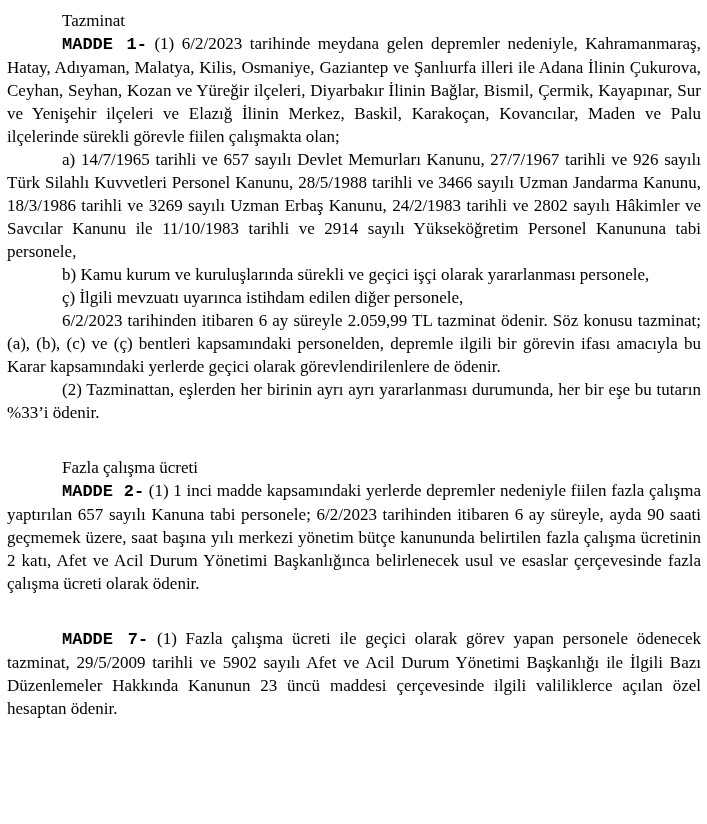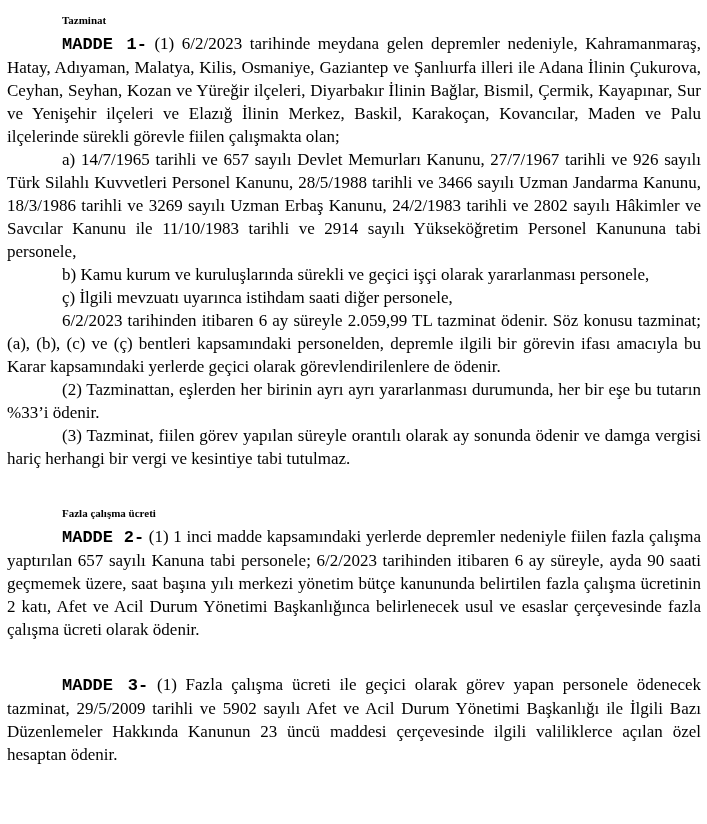--- a/index.html
+++ b/index.html
@@ -18,23 +18,23 @@
     position: absolute;
     top: 9px;
     left: 7px;
     width: 694px;
   }
   .section + .section {
     margin-top: 32px;
   }
   .heading {
     margin: 0 0 0 55px;
-    font-size: 11px;
+    font-size: 17px;
     line-height: 23px;
-    font-weight: 700;
+    font-weight: 400;
   }
   .para {
     margin: 0;
     font-size: 17px;
     line-height: 23px;
     text-align: justify;
     text-justify: inter-word;
     text-indent: 55px;
   }
   .lead {
@@ -45,28 +45,27 @@
 </head>
 <body>
 
 <div class="page">
 
   <div class="section">
     <h2 class="heading">Tazminat</h2>
     <p class="para"><b class="lead">MADDE 1-</b><span> (1) 6/2/2023 tarihinde meydana gelen depremler nedeniyle, Kahramanmaraş, Hatay, Adıyaman, Malatya, Kilis, Osmaniye, Gaziantep ve Şanlıurfa illeri ile Adana İlinin Çukurova, Ceyhan, Seyhan, Kozan ve Yüreğir ilçeleri, Diyarbakır İlinin Bağlar, Bismil, Çermik, Kayapınar, Sur ve Yenişehir ilçeleri ve Elazığ İlinin Merkez, Baskil, Karakoçan, Kovancılar, Maden ve Palu ilçelerinde sürekli görevle fiilen çalışmakta olan;</span></p>
     <p class="para">a) 14/7/1965 tarihli ve 657 sayılı Devlet Memurları Kanunu, 27/7/1967 tarihli ve 926 sayılı Türk Silahlı Kuvvetleri Personel Kanunu, 28/5/1988 tarihli ve 3466 sayılı Uzman Jandarma Kanunu, 18/3/1986 tarihli ve 3269 sayılı Uzman Erbaş Kanunu, 24/2/1983 tarihli ve 2802 sayılı Hâkimler ve Savcılar Kanunu ile 11/10/1983 tarihli ve 2914 sayılı Yükseköğretim Personel Kanununa tabi personele,</p>
     <p class="para">b) Kamu kurum ve kuruluşlarında sürekli ve geçici işçi olarak yararlanması personele,</p>
-    <p class="para">ç) İlgili mevzuatı uyarınca istihdam saati diğer personele,</p>
+    <p class="para">ç) İlgili mevzuatı uyarınca istihdam edilen diğer personele,</p>
     <p class="para">6/2/2023 tarihinden itibaren 6 ay süreyle 2.059,99 TL tazminat ödenir. Söz konusu tazminat; (a), (b), (c) ve (ç) bentleri kapsamındaki personelden, depremle ilgili bir görevin ifası amacıyla bu Karar kapsamındaki yerlerde geçici olarak görevlendirilenlere de ödenir.</p>
     <p class="para">(2) Tazminattan, eşlerden her birinin ayrı ayrı yararlanması durumunda, her bir eşe bu tutarın %33’i ödenir.</p>
-    <p class="para">(3) Tazminat, fiilen görev yapılan süreyle orantılı olarak ay sonunda ödenir ve damga vergisi hariç herhangi bir vergi ve kesintiye tabi tutulmaz.</p>
   </div>
 
   <div class="section">
     <h2 class="heading">Fazla çalışma ücreti</h2>
     <p class="para"><b class="lead">MADDE 2-</b><span> (1) 1 inci madde kapsamındaki yerlerde depremler nedeniyle fiilen fazla çalışma yaptırılan 657 sayılı Kanuna tabi personele; 6/2/2023 tarihinden itibaren 6 ay süreyle, ayda 90 saati geçmemek üzere, saat başına yılı merkezi yönetim bütçe kanununda belirtilen fazla çalışma ücretinin 2 katı, Afet ve Acil Durum Yönetimi Başkanlığınca belirlenecek usul ve esaslar çerçevesinde fazla çalışma ücreti olarak ödenir.</span></p>
   </div>
 
   <div class="section">
-    <p class="para"><b class="lead">MADDE 3-</b><span> (1) Fazla çalışma ücreti ile geçici olarak görev yapan personele ödenecek tazminat, 29/5/2009 tarihli ve 5902 sayılı Afet ve Acil Durum Yönetimi Başkanlığı ile İlgili Bazı Düzenlemeler Hakkında Kanunun 23 üncü maddesi çerçevesinde ilgili valiliklerce açılan özel hesaptan ödenir.</span></p>
+    <p class="para"><b class="lead">MADDE 7-</b><span> (1) Fazla çalışma ücreti ile geçici olarak görev yapan personele ödenecek tazminat, 29/5/2009 tarihli ve 5902 sayılı Afet ve Acil Durum Yönetimi Başkanlığı ile İlgili Bazı Düzenlemeler Hakkında Kanunun 23 üncü maddesi çerçevesinde ilgili valiliklerce açılan özel hesaptan ödenir.</span></p>
   </div>
 
 </div>
 
 </body></html>

